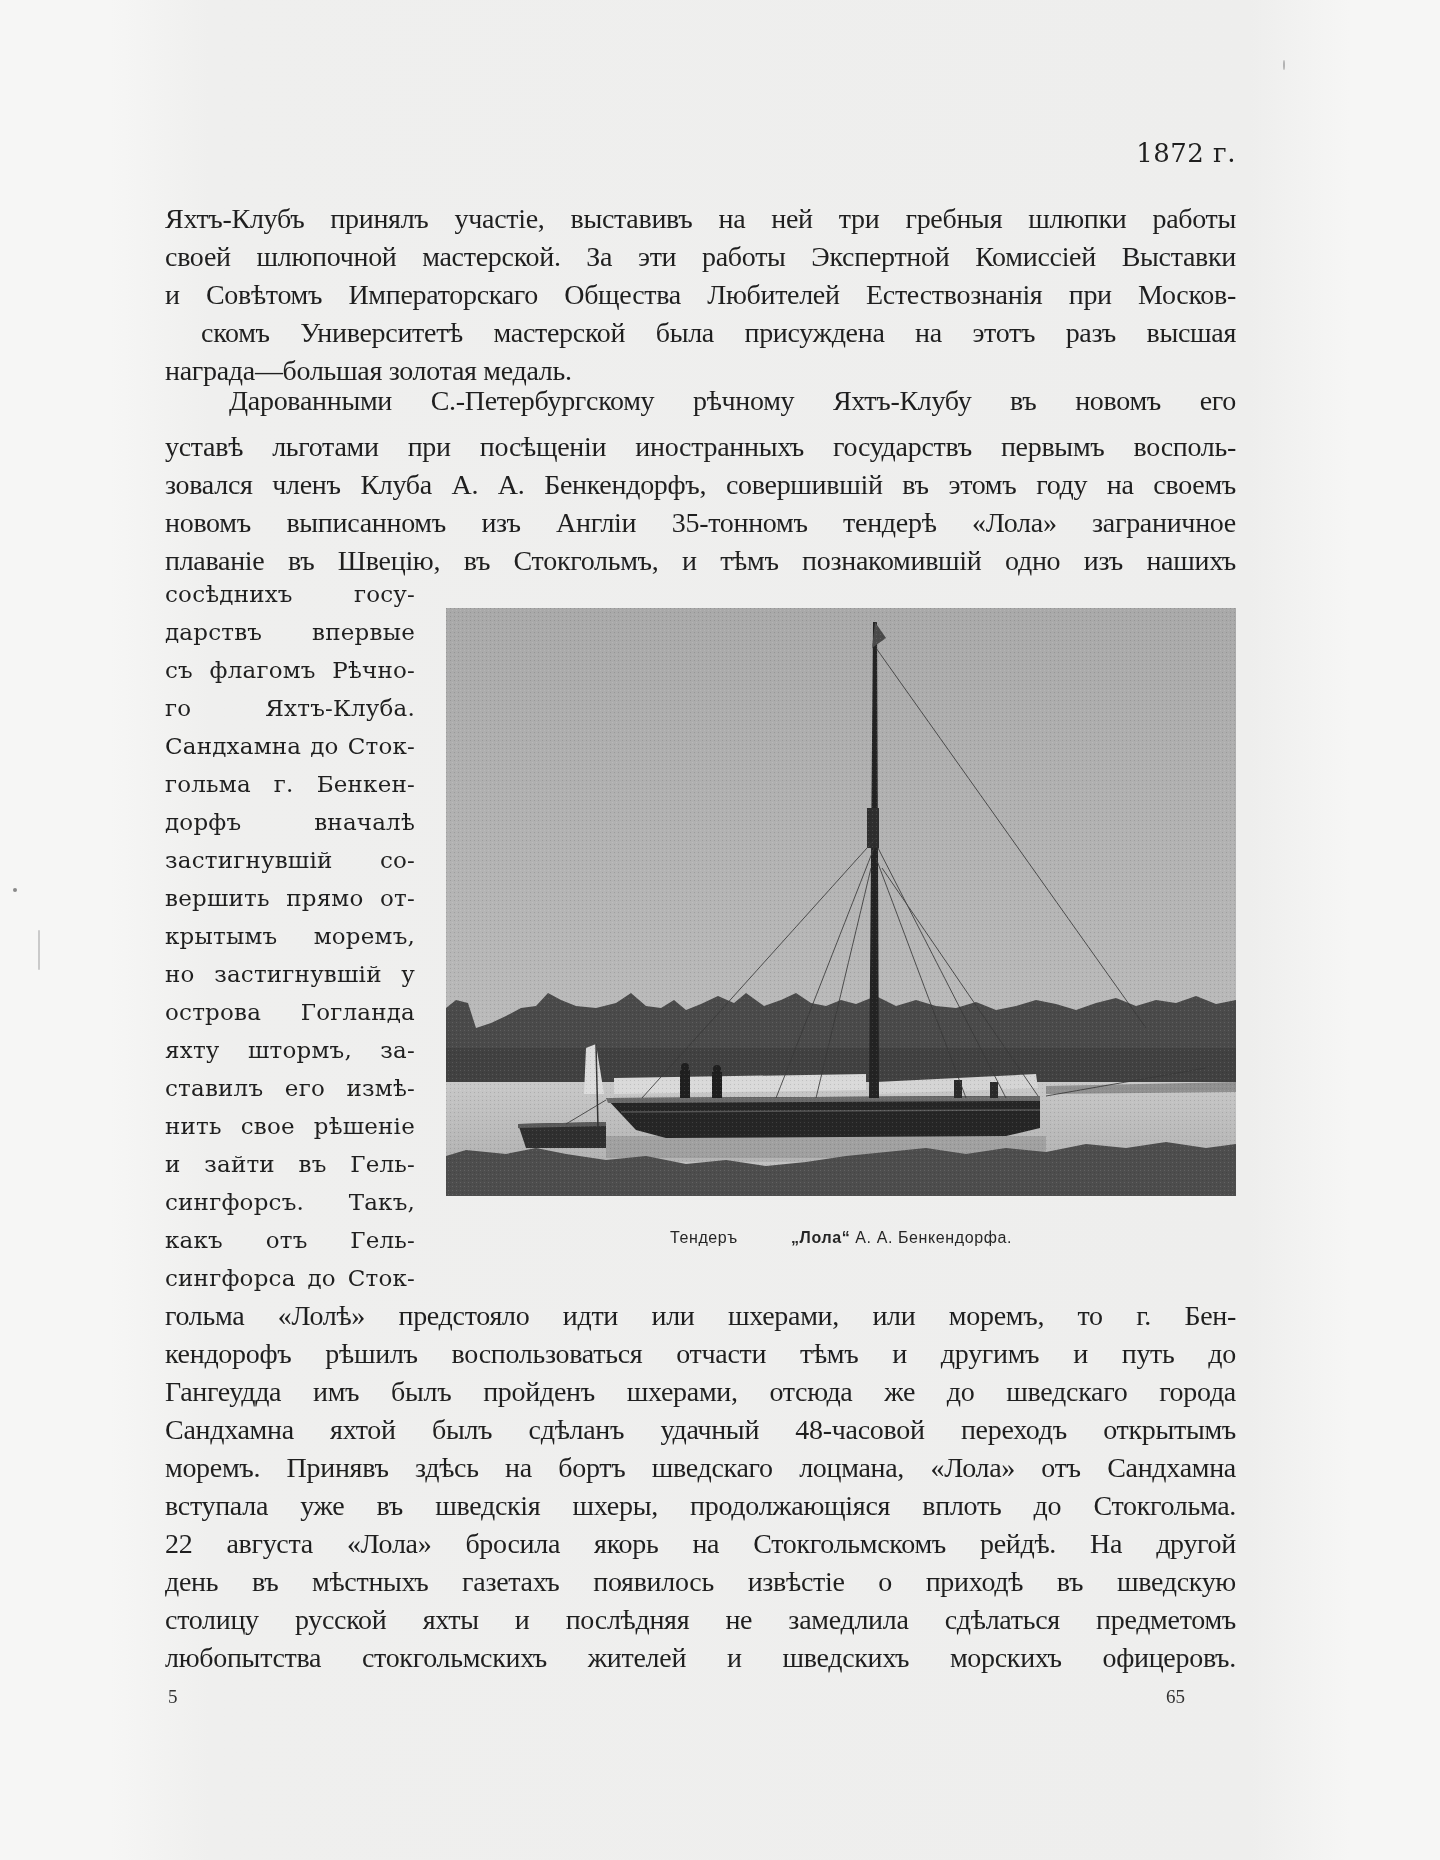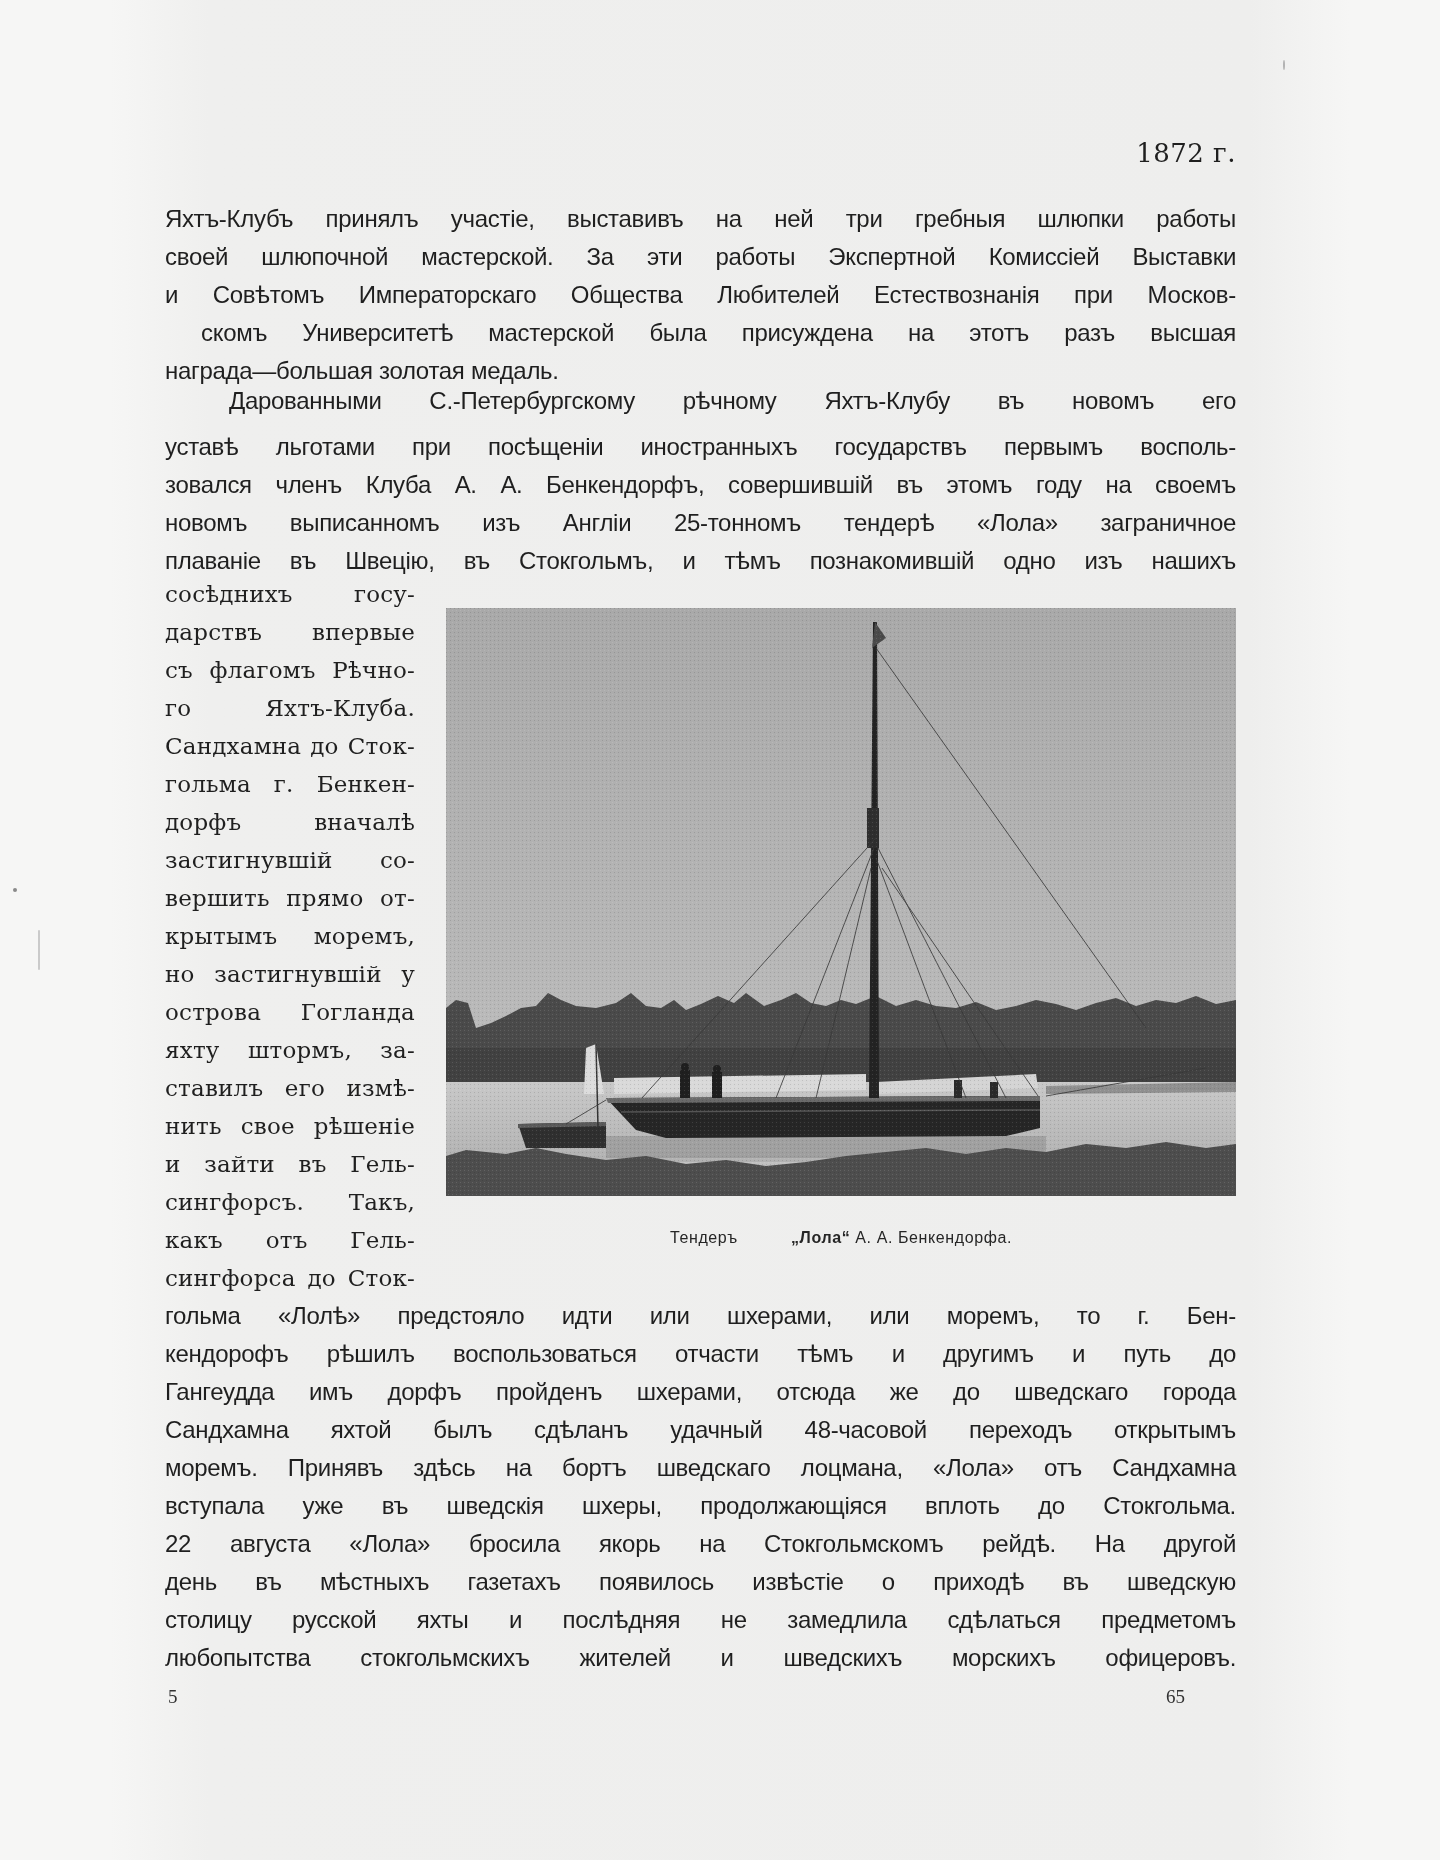--- a/index.html
+++ b/index.html
@@ -12,23 +12,23 @@
   .page-tone {
     position: absolute; left: 110px; top: 0; width: 1240px; height: 1860px;
     background: linear-gradient(90deg, rgba(240,240,239,0) 0%, #efefee 8%, #eeeeed 92%, rgba(240,240,239,0) 100%);
   }
   .running-head {
     position: absolute; left: 1100px; width: 136px; top: 138px;
     text-align: right; font-size: 26px; letter-spacing: 0.5px;
   }
   .para-line {
     position: absolute; left: 165px; width: 1071px; height: 38px;
-    font-family: Liberation Sans, sans-serif;
+    font-family: Liberation Serif, serif;
     font-stretch: condensed;
-    font-size: 24px; line-height: 38px; white-space: nowrap;
+    font-size: 28px; line-height: 38px; white-space: nowrap;
     text-align: justify; text-align-last: justify;
     letter-spacing: -0.3px; transform-origin: left top;
   }
   .narrow-line {
     position: absolute; left: 165px; width: 250px; height: 38px;
     font-family: "DejaVu Serif", serif;
     font-size: 23px; line-height: 38px; white-space: nowrap;
     text-align: justify; text-align-last: justify;
     letter-spacing: 0.2px;
   }
@@ -60,21 +60,21 @@
 
 <div>
   <div class="para-line" style="top:200px"><span style="white-space: nowrap; word-spacing: 0px;">Яхтъ-Клубъ принялъ участіе, выставивъ на ней три гребныя шлюпки работы</span></div>
   <div class="para-line" style="top:238px"><span style="white-space: nowrap; word-spacing: 0px;">своей шлюпочной мастерской. За эти работы Экспертной Комиссіей Выставки</span></div>
   <div class="para-line" style="top:276px"><span style="white-space: nowrap; word-spacing: 0px;">и Совѣтомъ Императорскаго Общества Любителей Естествознанія при Москов-</span></div>
   <div class="para-line" style="top:314px"><span style="white-space: nowrap; word-spacing: 0px; margin-left: 36px;">скомъ Университетѣ мастерской была присуждена на этотъ разъ высшая</span></div>
   <div class="para-line" style="top:352px; text-align-last:left; width:auto">награда—большая золотая медаль.</div>
   <div class="para-line" style="top:382px; left:229px; width:1007px"><span style="white-space: nowrap; word-spacing: 0px;">Дарованными С.-Петербургскому рѣчному Яхтъ-Клубу въ новомъ его</span></div>
   <div class="para-line" style="top:428px"><span style="white-space: nowrap; word-spacing: 0px;">уставѣ льготами при посѣщеніи иностранныхъ государствъ первымъ восполь-</span></div>
   <div class="para-line" style="top:466px"><span style="white-space: nowrap; word-spacing: 0px;">зовался членъ Клуба А. А. Бенкендорфъ, совершившій въ этомъ году на своемъ</span></div>
-  <div class="para-line" style="top:504px"><span style="white-space: nowrap; word-spacing: 0px;">новомъ выписанномъ изъ Англіи 25-тонномъ тендерѣ «Лола» заграничное</span></div>
+  <div class="para-line" style="top:504px"><span style="white-space: nowrap; word-spacing: 0px;">новомъ выписанномъ изъ Англіи 35-тонномъ тендерѣ «Лола» заграничное</span></div>
   <div class="para-line" style="top:542px"><span style="white-space: nowrap; word-spacing: 0px;">плаваніе въ Швецію, въ Стокгольмъ, и тѣмъ познакомившій одно изъ нашихъ</span></div>
 </div>
 
 <div>
   <div class="narrow-line" style="top:575px"><span style="white-space: nowrap; word-spacing: 0px;">сосѣднихъ госу-</span></div>
   <div class="narrow-line" style="top:613px"><span style="white-space: nowrap; word-spacing: 0px;">дарствъ впервые</span></div>
   <div class="narrow-line" style="top:651px"><span style="white-space: nowrap; word-spacing: 0px;">съ флагомъ Рѣчно-</span></div>
   <div class="narrow-line" style="top:689px"><span style="white-space: nowrap; word-spacing: 0px;">го Яхтъ-Клуба.</span></div>
   <div class="narrow-line" style="top:727px"><span style="white-space: nowrap; word-spacing: 0px;">Сандхамна до Сток-</span></div>
   <div class="narrow-line" style="top:765px"><span style="white-space: nowrap; word-spacing: 0px;">гольма г. Бенкен-</span></div>
@@ -164,21 +164,21 @@
 
     <rect x="0" y="0" width="790" height="588" fill="url(#grain)"></rect>
   </svg>
 </div>
 
 <div class="caption"><span>Тендеръ </span><b>„Лола“</b><span> А. А. Бенкендорфа.</span></div>
 
 <div>
   <div class="para-line" style="top:1297px"><span style="white-space: nowrap; word-spacing: 0px;">гольма «Лолѣ» предстояло идти или шхерами, или моремъ, то г. Бен-</span></div>
   <div class="para-line" style="top:1335px"><span style="white-space: nowrap; word-spacing: 0px;">кендорофъ рѣшилъ воспользоваться отчасти тѣмъ и другимъ и путь до</span></div>
-  <div class="para-line" style="top:1373px"><span style="white-space: nowrap; word-spacing: 0px;">Гангеудда имъ дорфъ пройденъ шхерами, отсюда же до шведскаго города</span></div>
+  <div class="para-line" style="top:1373px"><span style="white-space: nowrap; word-spacing: 0px;">Гангеудда имъ былъ пройденъ шхерами, отсюда же до шведскаго города</span></div>
   <div class="para-line" style="top:1411px"><span style="white-space: nowrap; word-spacing: 0px;">Сандхамна яхтой былъ сдѣланъ удачный 48-часовой переходъ открытымъ</span></div>
   <div class="para-line" style="top:1449px"><span style="white-space: nowrap; word-spacing: 0px;">моремъ. Принявъ здѣсь на бортъ шведскаго лоцмана, «Лола» отъ Сандхамна</span></div>
   <div class="para-line" style="top:1487px"><span style="white-space: nowrap; word-spacing: 0px;">вступала уже въ шведскія шхеры, продолжающіяся вплоть до Стокгольма.</span></div>
   <div class="para-line" style="top:1525px"><span style="white-space: nowrap; word-spacing: 0px;">22 августа «Лола» бросила якорь на Стокгольмскомъ рейдѣ. На другой</span></div>
   <div class="para-line" style="top:1563px"><span style="white-space: nowrap; word-spacing: 0px;">день въ мѣстныхъ газетахъ появилось извѣстіе о приходѣ въ шведскую</span></div>
   <div class="para-line" style="top:1601px"><span style="white-space: nowrap; word-spacing: 0px;">столицу русской яхты и послѣдняя не замедлила сдѣлаться предметомъ</span></div>
   <div class="para-line" style="top:1639px"><span style="white-space: nowrap; word-spacing: 0px;">любопытства стокгольмскихъ жителей и шведскихъ морскихъ офицеровъ.</span></div>
 </div>
 
 <div class="folio folio-left">5</div>

